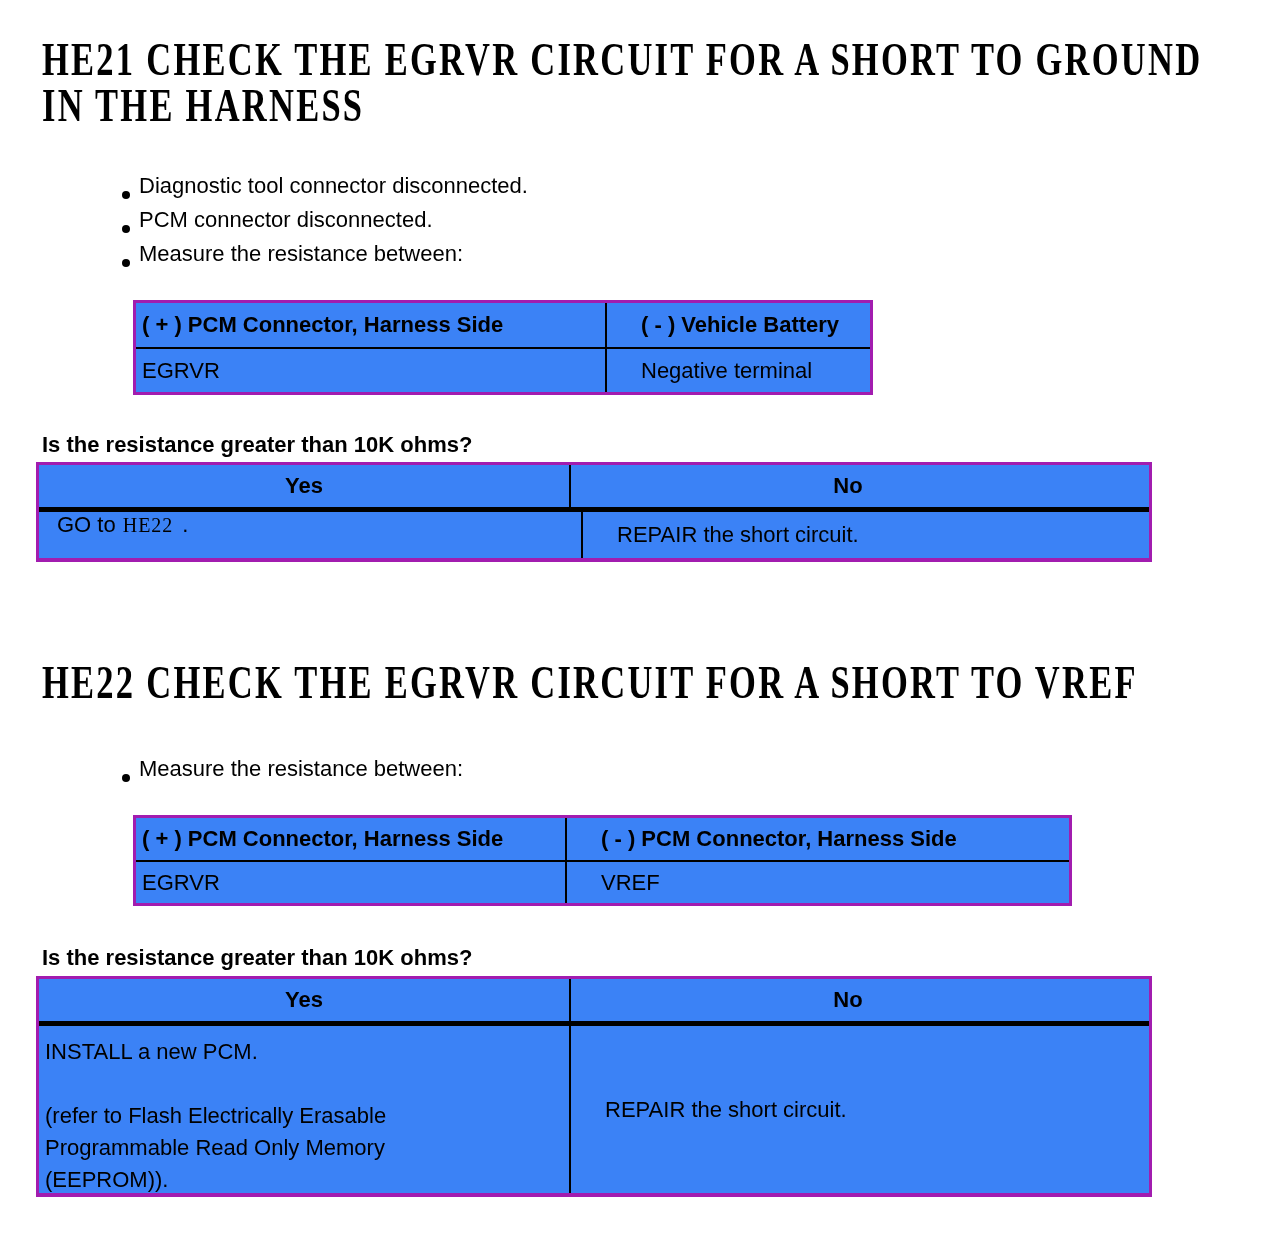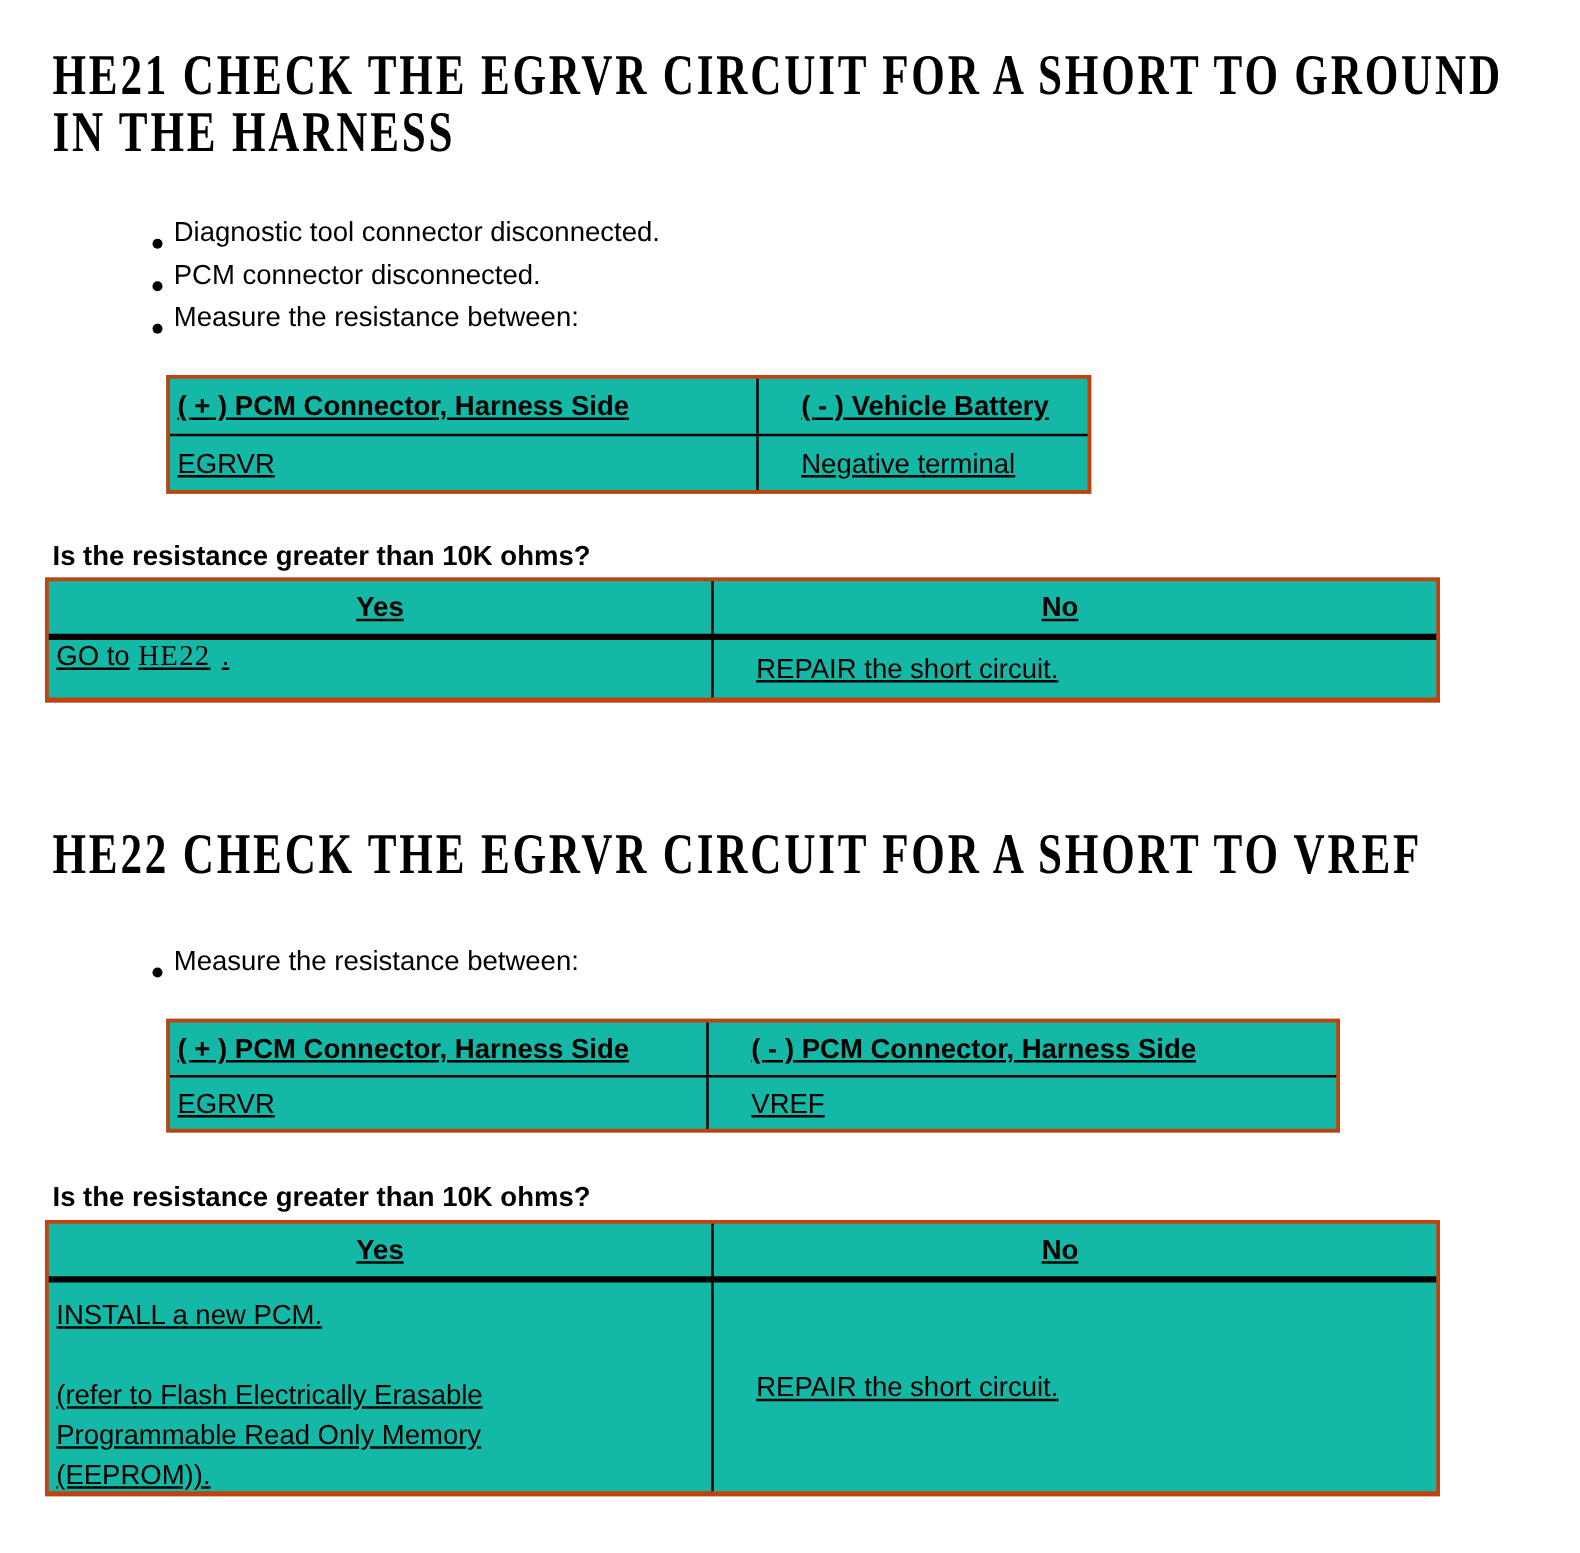--- a/index.html
+++ b/index.html
@@ -14,21 +14,21 @@
     font-size:46px; line-height:46px; letter-spacing:3px;
     transform:scaleX(0.75); transform-origin:0 0; white-space:nowrap;
   }
   
   .bullet-list { position:absolute; left:122px; }
   .bullet-item { display:flex; align-items:flex-end; height:34px; font-size:22px; }
   .bullet-dot  { width:8px; height:8px; border-radius:50%; background:#000; margin-right:9px; flex:none; }
   
   .q { position:absolute; left:42px; font-size:22px; font-weight:bold; line-height:25px; }
   
-  .tbl { position:absolute; box-sizing:border-box; border:3px solid #c2410c; background:#14b8a6;text-decoration:underline; }
+  .tbl { position:absolute; box-sizing:border-box; border:3px solid #a21caf; background:#3b82f6; }
   .row { display:flex; box-sizing:border-box; }
   .cell {
     box-sizing:border-box; display:flex; align-items:center;
     padding:0 8px 0 6px; font-size:22px; overflow:hidden;
   }
   .cell + .cell { border-left:2px solid #000;padding-left:34px; }
   .hdr .cell { font-weight:bold; }
   
   .tA { left:133px; top:300px; width:740px; height:95px; }
   .tA .hdr { height:44px; }
@@ -39,28 +39,28 @@
   .tC .hdr { height:42px; }
   .tC .data { height:43px; border-top:2px solid #000; }
   .tC .c1 { width:467px; } .tC .c2 { width:546px; }
   
   .dec { border-bottom-width:4px; left:36px; width:1116px; }
   .dec .c1 { width:530px; } .dec .c2 { width:556px; }
   .dec .hdr .cell { justify-content:center; padding:0; }
   .dec .data { border-top:5px solid #000; }
   .tB { top:462px; height:100px; }
   .tB .hdr { height:42px; }
-  .tB .data { height:51px; }
+  .tB .data { height:51px;justify-content:center; }
   .tD { top:976px; height:221px; }
   .tD .hdr { height:42px; }
   .tD .data { height:172px; }
   
   .cell-mixed { align-items:baseline; }
   .xref {
-    font-family:"Liberation Serif", serif; font-size:23px;
+    font-family:"Liberation Serif", serif; font-size:20px;
     margin-left:7px; letter-spacing:1px; color:#000; text-decoration:none;
   }
   .xref-suffix { margin-left:9px; }
   
   .cell-paras { align-items:flex-start; padding-top:10px; line-height:32px; }
   .cell-paras p { margin:0; max-width:460px; }
   .cell-paras p + p { margin-top:32px; }
 </style>
 </head>
 <body>

